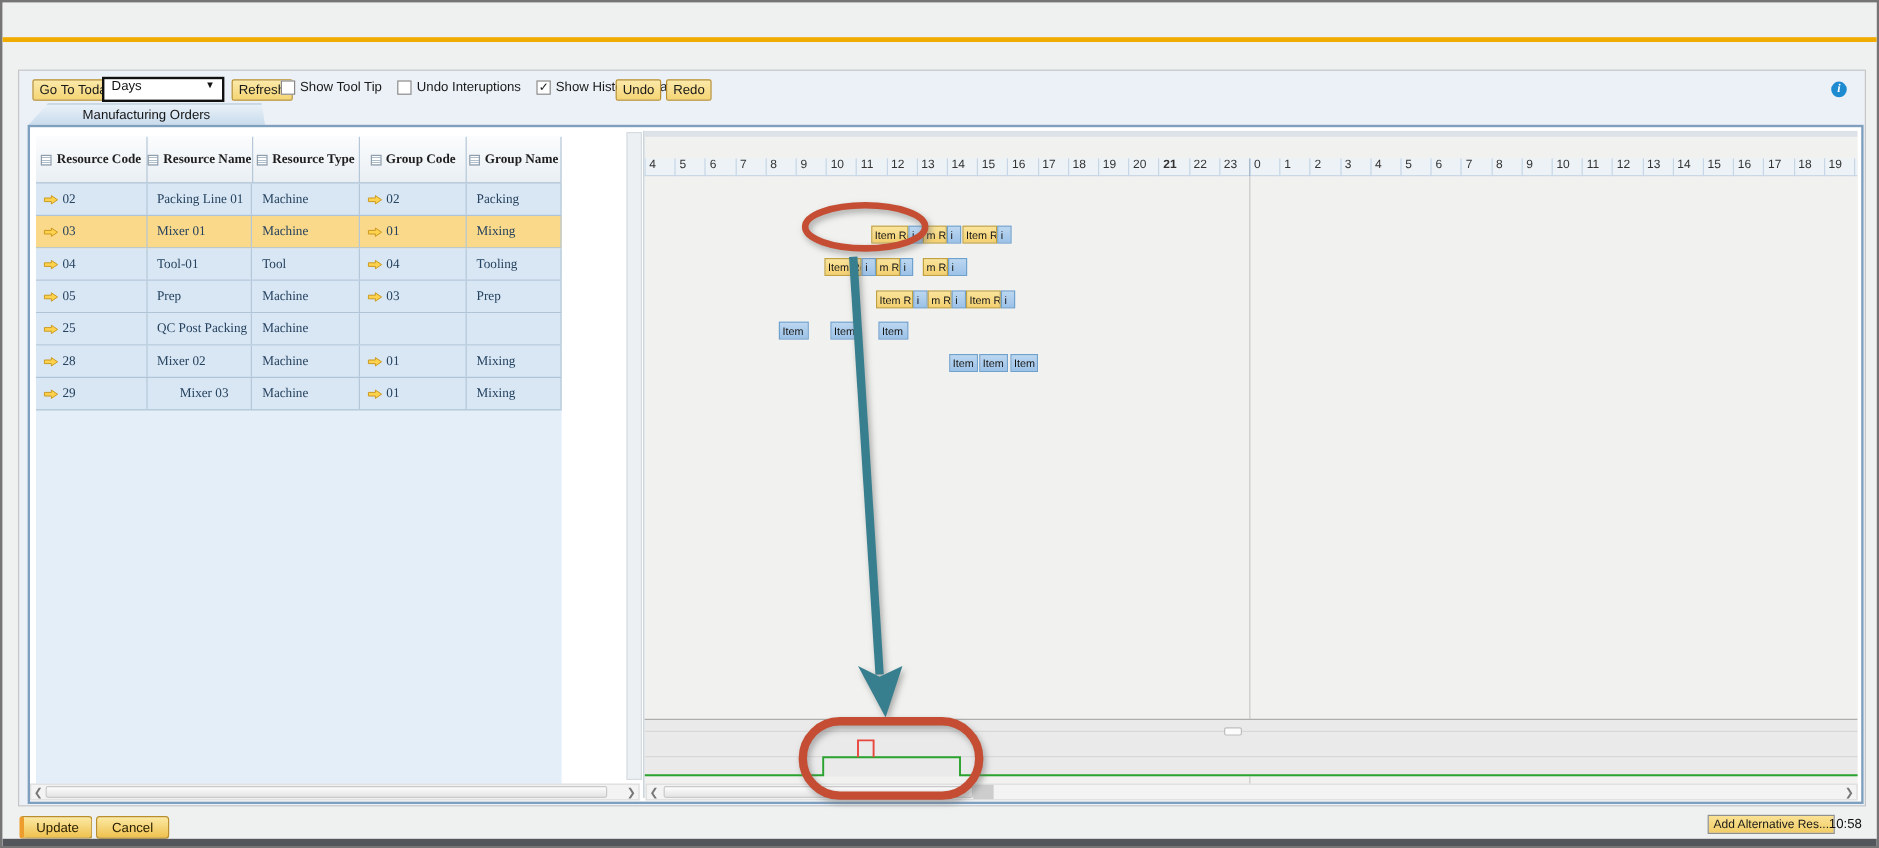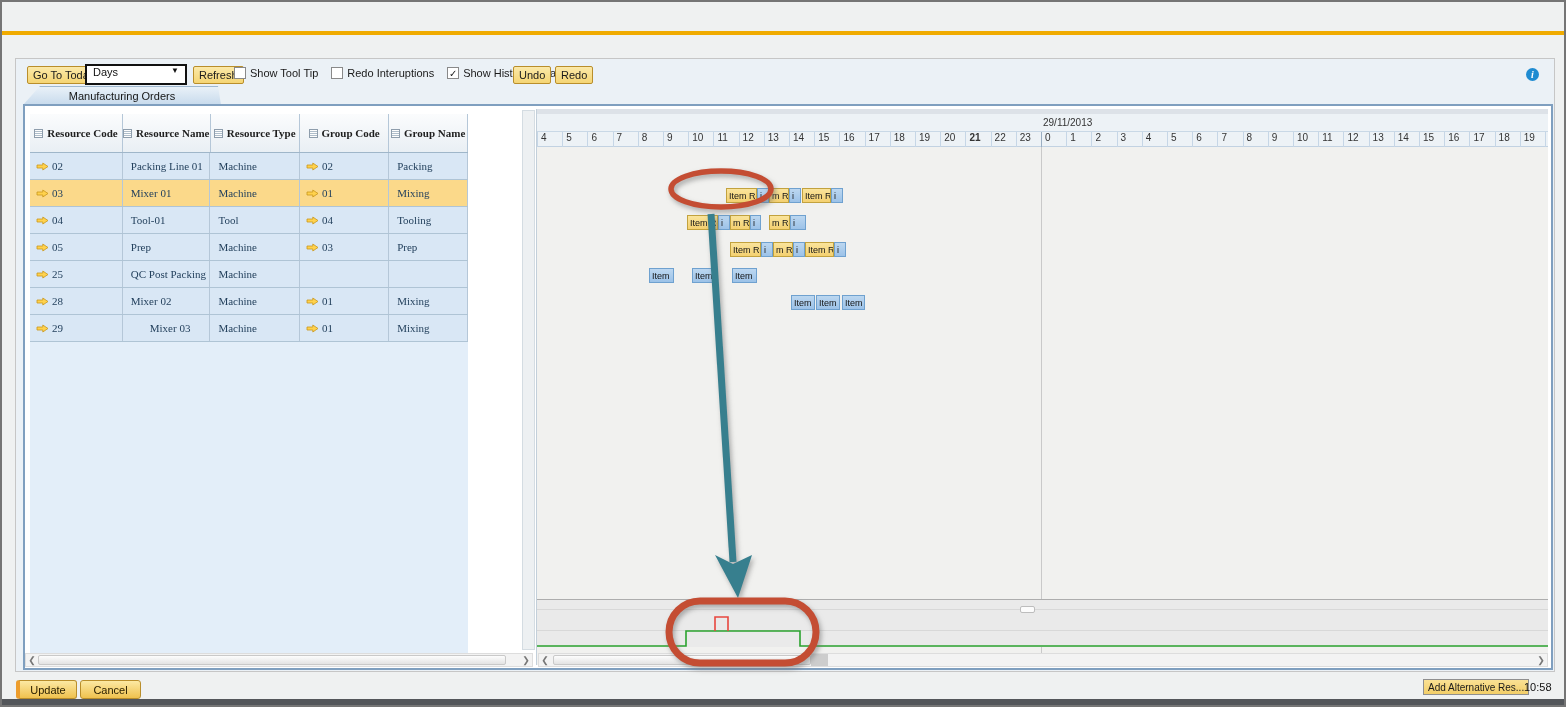--- a/index.html
+++ b/index.html
@@ -142,21 +142,21 @@
       <span class="arrow">▼</span>
     </div>
     <div class="tb-btn" id="btn-refresh">Refresh</div>
     <div id="checkbox-strip">
         <div class="cb-item">
           <div class="cb-box"></div>
           <span class="cb-label">Show Tool Tip</span>
         </div>
         <div class="cb-item">
           <div class="cb-box"></div>
-          <span class="cb-label">Redo Interuptions</span>
+          <span class="cb-label">Undo Interuptions</span>
         </div>
         <div class="cb-item">
           <div class="cb-box">✓</div>
           <span class="cb-label">Show Historical Data</span>
         </div>
       </div>
     <div class="tb-btn" id="btn-undo">Undo</div>
     <div class="tb-btn" id="btn-redo">Redo</div>
     <div id="info-icon" style="background: rgb(30, 139, 209);">i</div>
 
@@ -376,23 +376,20 @@
       </div>
       <div id="table-vscroll"></div>
       <div class="hscroll" id="table-hscroll">
         <div class="scroll-arrow">❮</div>
         <div class="scroll-thumb"></div>
         <div class="scroll-arrow right">❯</div>
       </div>
 
       <div id="gantt-pane">
         <div id="gantt-topstrip"></div>
-        <div id="gantt-daterow">
-          <div id="gantt-date-label" style="left: 506px;">29/11/2013</div>
-        </div>
         <div id="gantt-hour-row">
             <div class="hour-cell" style="left: 0px; width: 25.2px;">4</div>
             <div class="hour-cell" style="left: 25.2px; width: 25.2px;">5</div>
             <div class="hour-cell" style="left: 50.4px; width: 25.2px;">6</div>
             <div class="hour-cell" style="left: 75.6px; width: 25.2px;">7</div>
             <div class="hour-cell" style="left: 100.8px; width: 25.2px;">8</div>
             <div class="hour-cell" style="left: 126px; width: 25.2px;">9</div>
             <div class="hour-cell" style="left: 151.2px; width: 25.2px;">10</div>
             <div class="hour-cell" style="left: 176.4px; width: 25.2px;">11</div>
             <div class="hour-cell" style="left: 201.6px; width: 25.2px;">12</div>

